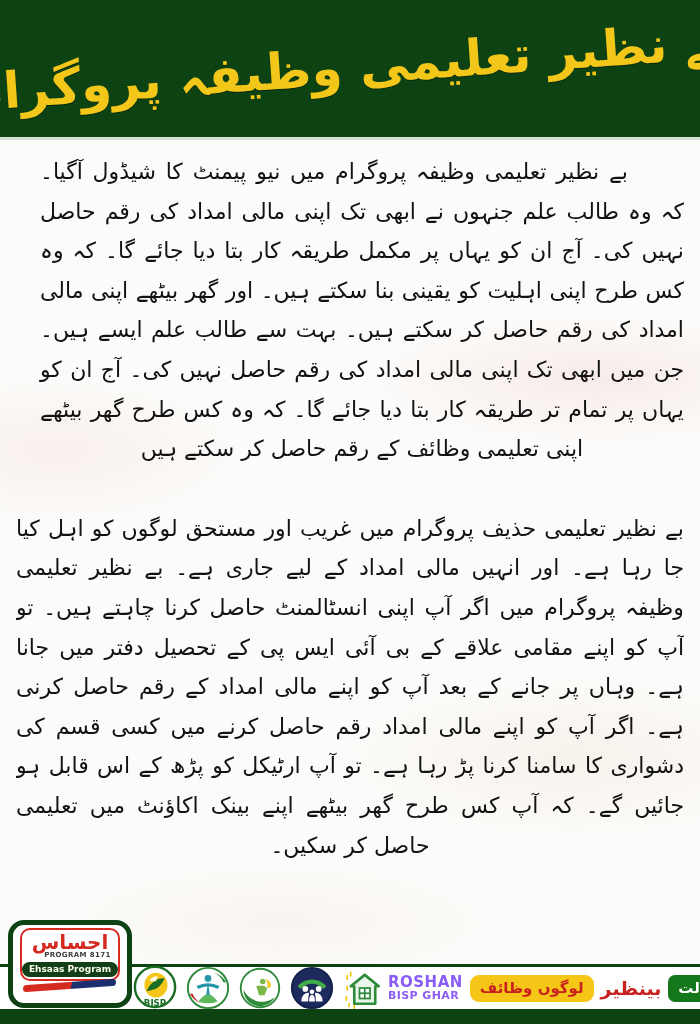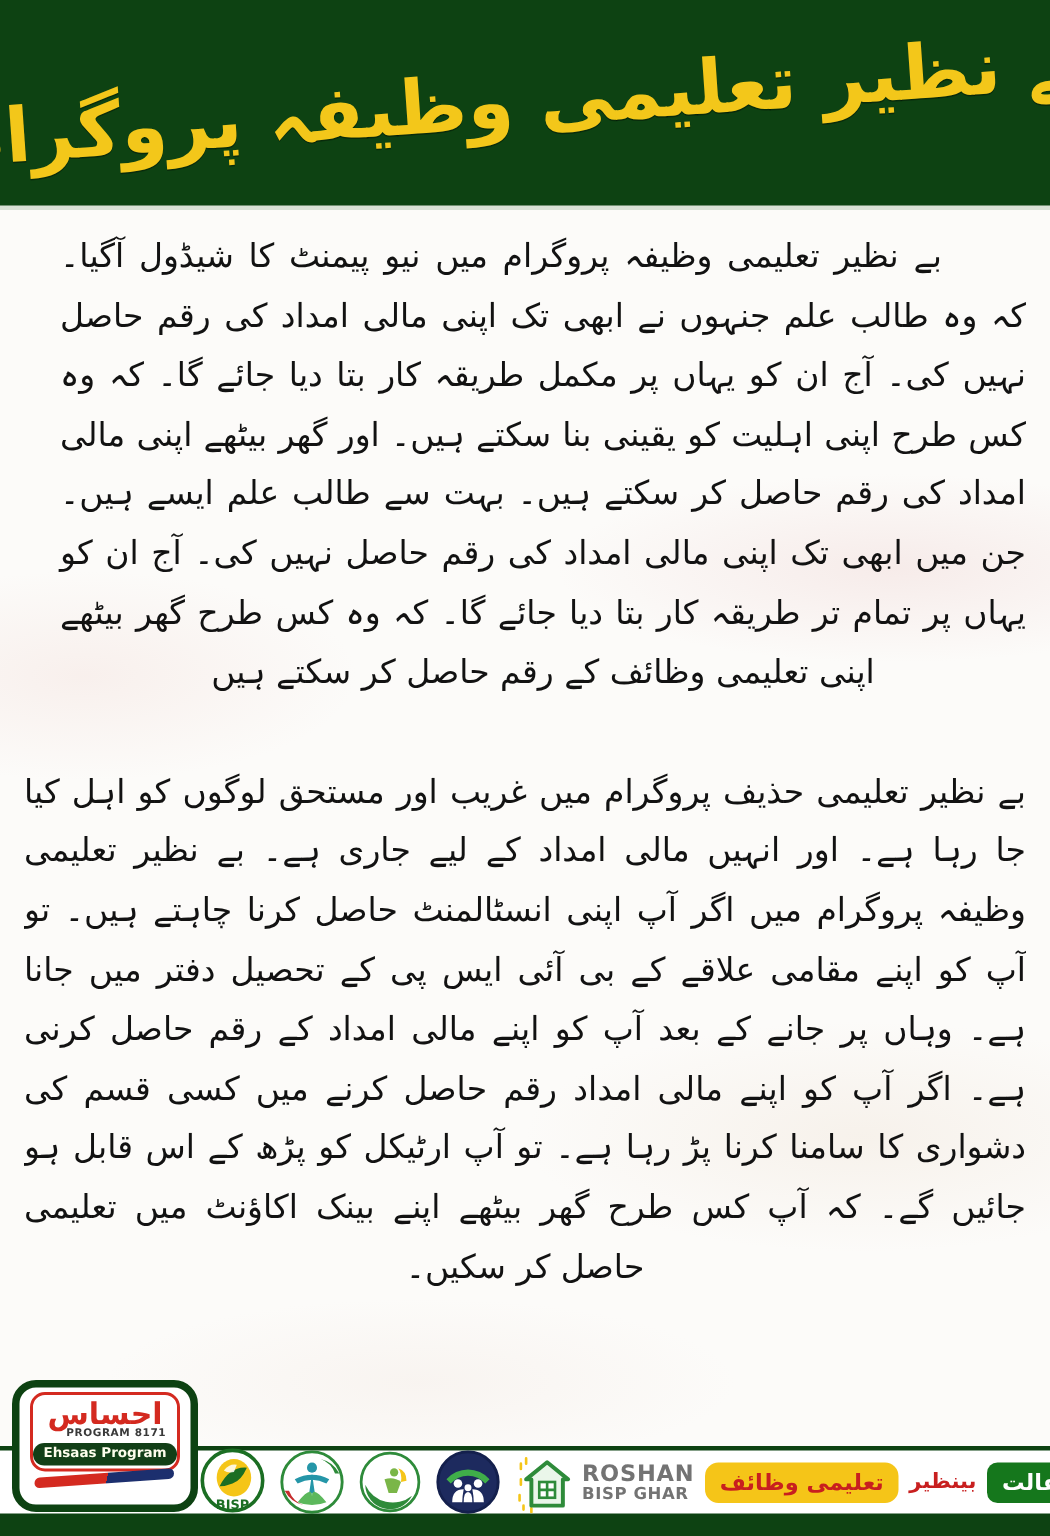--- a/index.html
+++ b/index.html
@@ -63,39 +63,39 @@
     border-bottom:3px solid #0d4212;
     box-sizing:border-box;
     display:flex; align-items:center;
     gap:7px;
     padding:1px 8px 1px 132px;
     z-index:1;
   }
   .logo-circle { flex:0 0 auto; display:block; }
 
   .roshan-wrap { display:flex; align-items:center; gap:4px; flex:0 0 auto; }
-  .roshan-text { line-height:1; color:#737373; }
+  .roshan-text { line-height:1; color:#8b5cf6; }
   .roshan-line1 { font-size:15px; font-weight:bold; letter-spacing:.5px; }
   .roshan-line2 { font-size:11px; font-weight:bold; letter-spacing:.4px; }
 
   .brand-group { margin-left:auto; display:flex; align-items:center; gap:7px; direction:ltr; }
   .badge-yellow {
     background:#f5c518; color:#c81f1f;
     font-weight:bold; font-size:15px;
     padding:4px 10px 5px; border-radius:9px;
     direction:rtl; white-space:nowrap;
   }
   .badge-green {
     background:#15771c; color:#ffffff;
     font-weight:bold; font-size:15px;
     padding:4px 10px 5px; border-radius:7px;
     direction:rtl; white-space:nowrap;
   }
   .brand-red {
-    color:#c81f1f; font-weight:bold; font-size:14px;
+    color:#c81f1f; font-weight:bold; font-size:19px;
     direction:rtl; white-space:nowrap;
   }
 
   
   .ehsaas-logo {
     position:absolute; left:8px; bottom:16px;
     width:124px; height:88px;
     background:#ffffff;
     border:5px solid #0d4212;
     border-radius:16px;
@@ -189,21 +189,21 @@
         <line x1="26" y1="24" x2="26" y2="36" stroke="#2e8b3a" stroke-width="2"></line>
         <line x1="20" y1="30" x2="32" y2="30" stroke="#2e8b3a" stroke-width="2"></line>
       </svg>
       <div class="roshan-text">
         <div class="roshan-line1">ROSHAN</div>
         <div class="roshan-line2">BISP GHAR</div>
       </div>
     </div>
 
     <div class="brand-group">
-      <span class="badge-yellow">تعلیمی وظائف</span>
+      <span class="badge-yellow">لوگوں وظائف</span>
       <span class="brand-red">بینظیر</span>
       <span class="badge-green">کفالت</span>
 
     </div>
   </footer>
 
   <div class="ehsaas-logo">
     <div class="ehsaas-inner">
       <div class="ehsaas-urdu">احساس</div>
       <div class="ehsaas-program">PROGRAM 8171</div>

